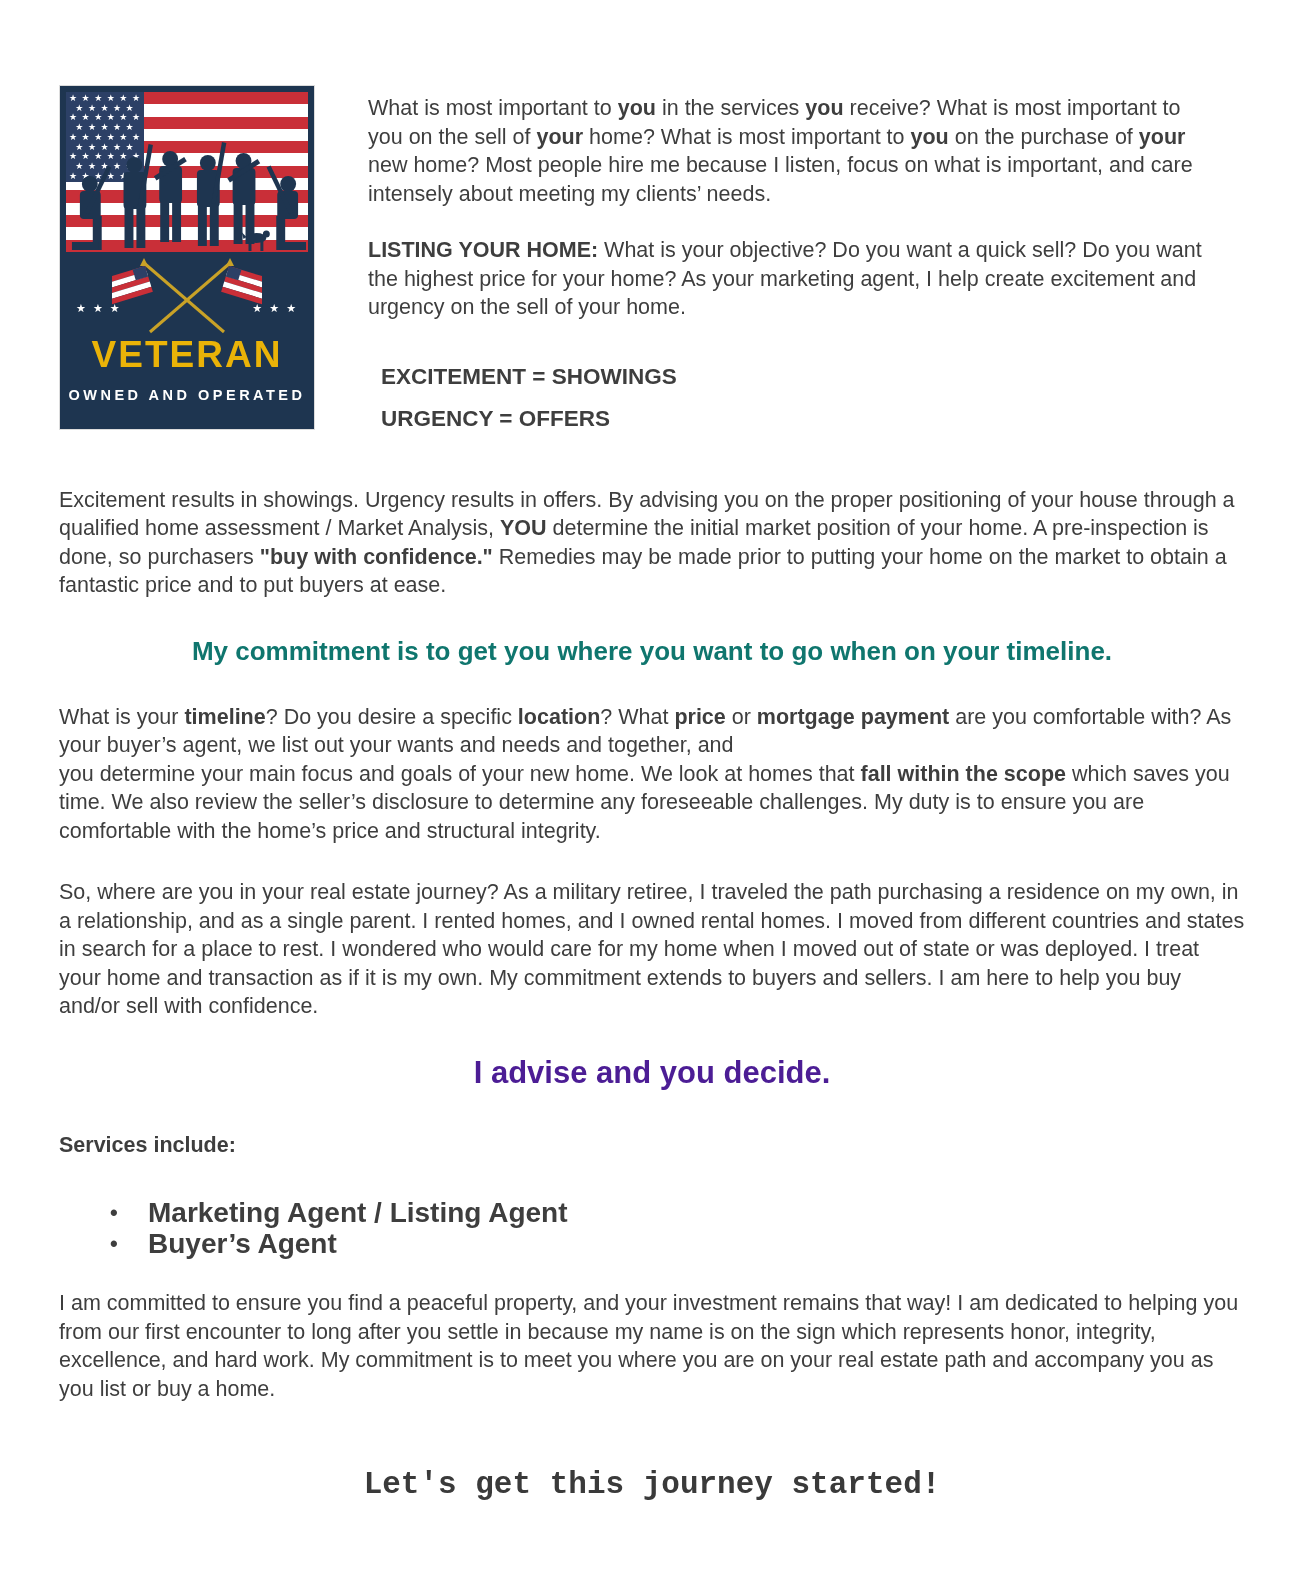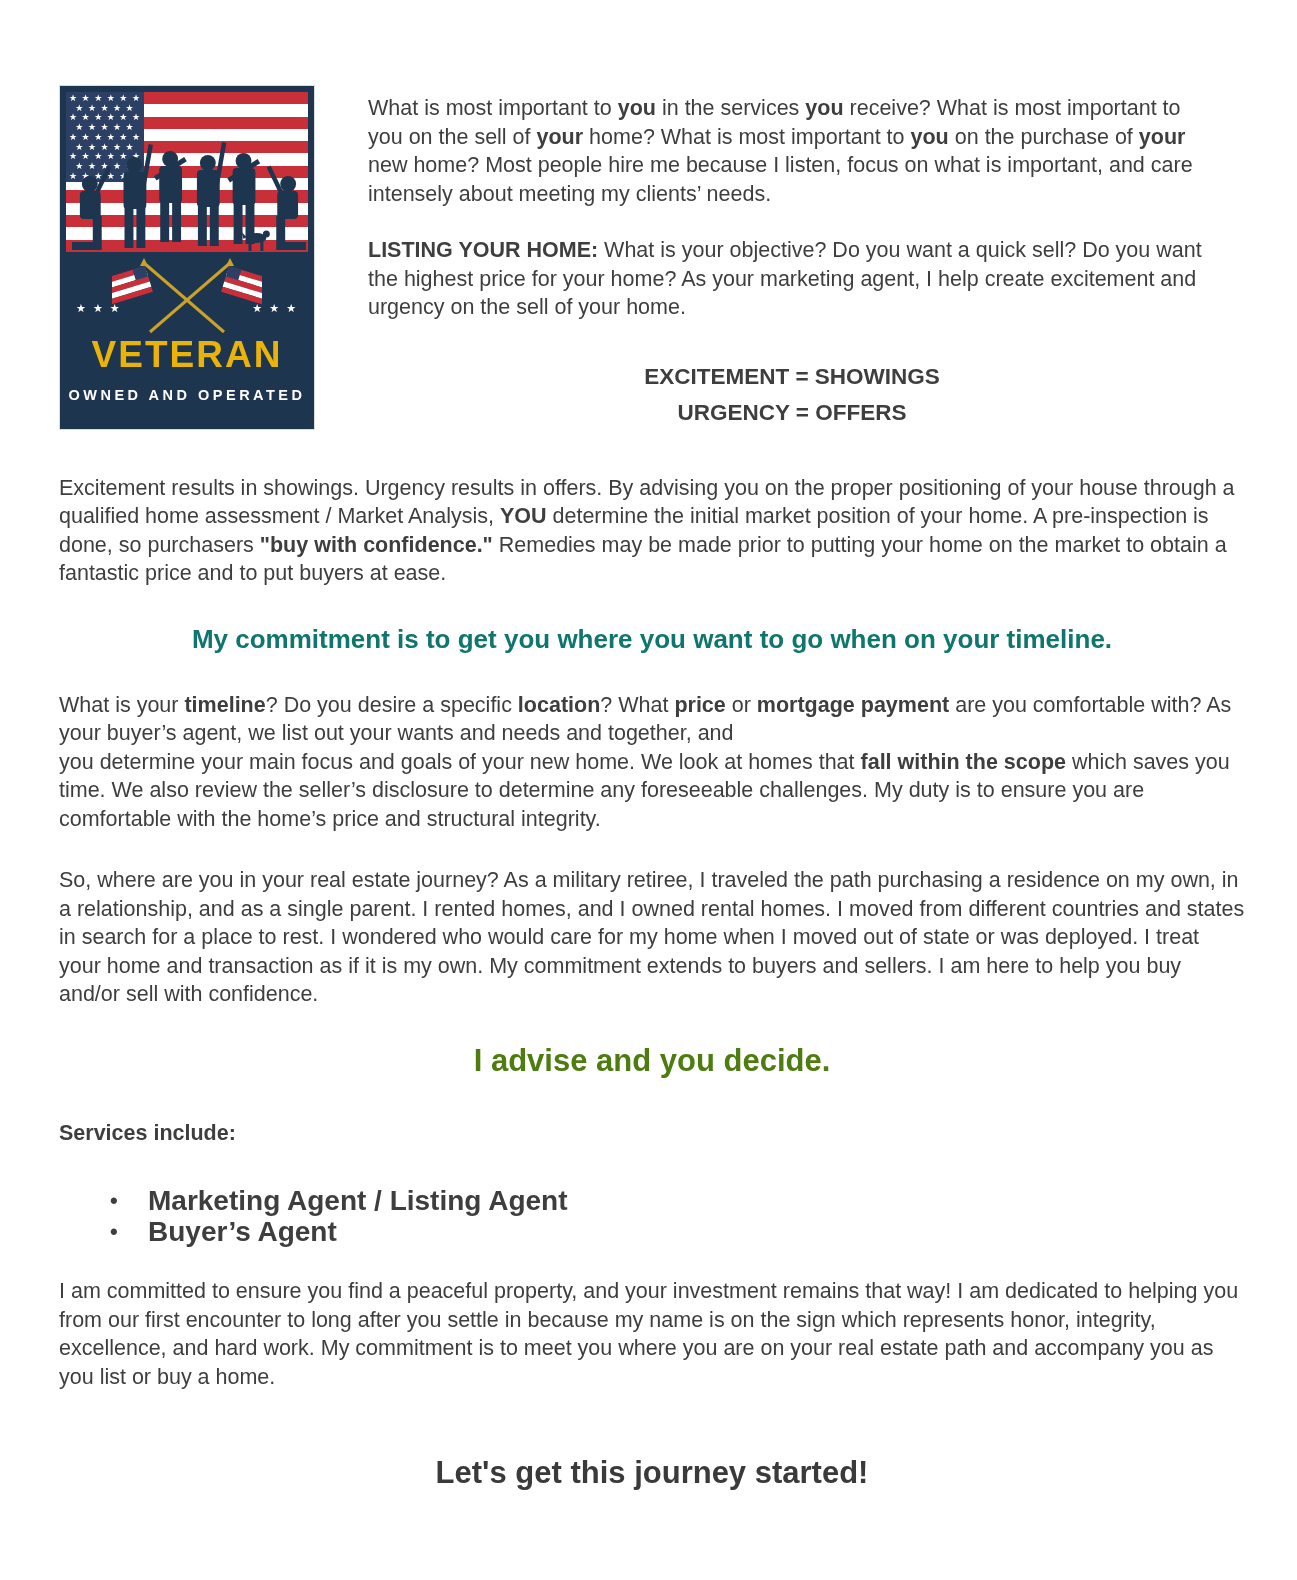--- a/index.html
+++ b/index.html
@@ -24,35 +24,35 @@
   .side-stars{position:absolute;top:44px;color:#ffffff;font-size:11px;letter-spacing:2px;}
   .side-stars.left{left:10px;}
   .side-stars.right{right:10px;}
   .veteran-title{color:#eab308;font-size:37px;font-weight:bold;letter-spacing:2px;line-height:38px;}
   .badge-subtitle{color:#ffffff;font-size:14.5px;font-weight:bold;letter-spacing:3.5px;margin-top:13px;}
 
   
   .intro-col{margin-left:53px;width:848px;padding-top:9px;font-size:21.5px;line-height:28.5px;}
   .intro-col p{margin:0 0 28px 0;}
   .equations{font-weight:bold;font-size:22.5px;line-height:29px;margin-top:40px;}
-  .equations div{margin:7px;text-align:center;}
+  .equations div{margin:13px;}
 
   
   .main{margin-top:40px;width:1186px;}
   .main p{font-size:21.5px;line-height:28.5px;margin:0;}
   .headline-md{font-size:26px;font-weight:bold;text-align:center;margin:36px 0 0 0;color:#0f766e;}
   .para-after-h{margin-top:36px !important;}
   .para-gap{margin-top:33px !important;}
-  .headline-lg{font-size:31px;font-weight:bold;text-align:center;margin:34px 0 0 0;color:#4d7c0f;}
+  .headline-lg{font-size:31px;font-weight:bold;text-align:center;margin:34px 0 0 0;color:#4c1d95;}
   .services-label{font-size:22px;font-weight:bold;margin-top:40px !important;}
   .services-list{list-style:none;margin:38px 0 0 0;padding:0;}
   .services-list li{position:relative;font-size:28px;font-weight:bold;line-height:31px;padding-left:89px;}
   .services-list li::before{content:"•";position:absolute;left:51px;top:0;font-size:22px;}
   .closing-para{margin-top:30px !important;}
-  .headline-final{font-size:31px;font-weight:bold;text-align:center;margin:64px 0 0 0;color:#3a3a3a;}
+  .headline-final{font-size:31px;font-weight:bold;text-align:center;margin:64px 0 0 0;color:#3a3a3a;font-family:Liberation Mono, monospace;}
 </style>
 </head>
 <body>
 
 <div class="page">
 
   <div class="top-row">
 
     <div class="badge">
       <div class="flag">

